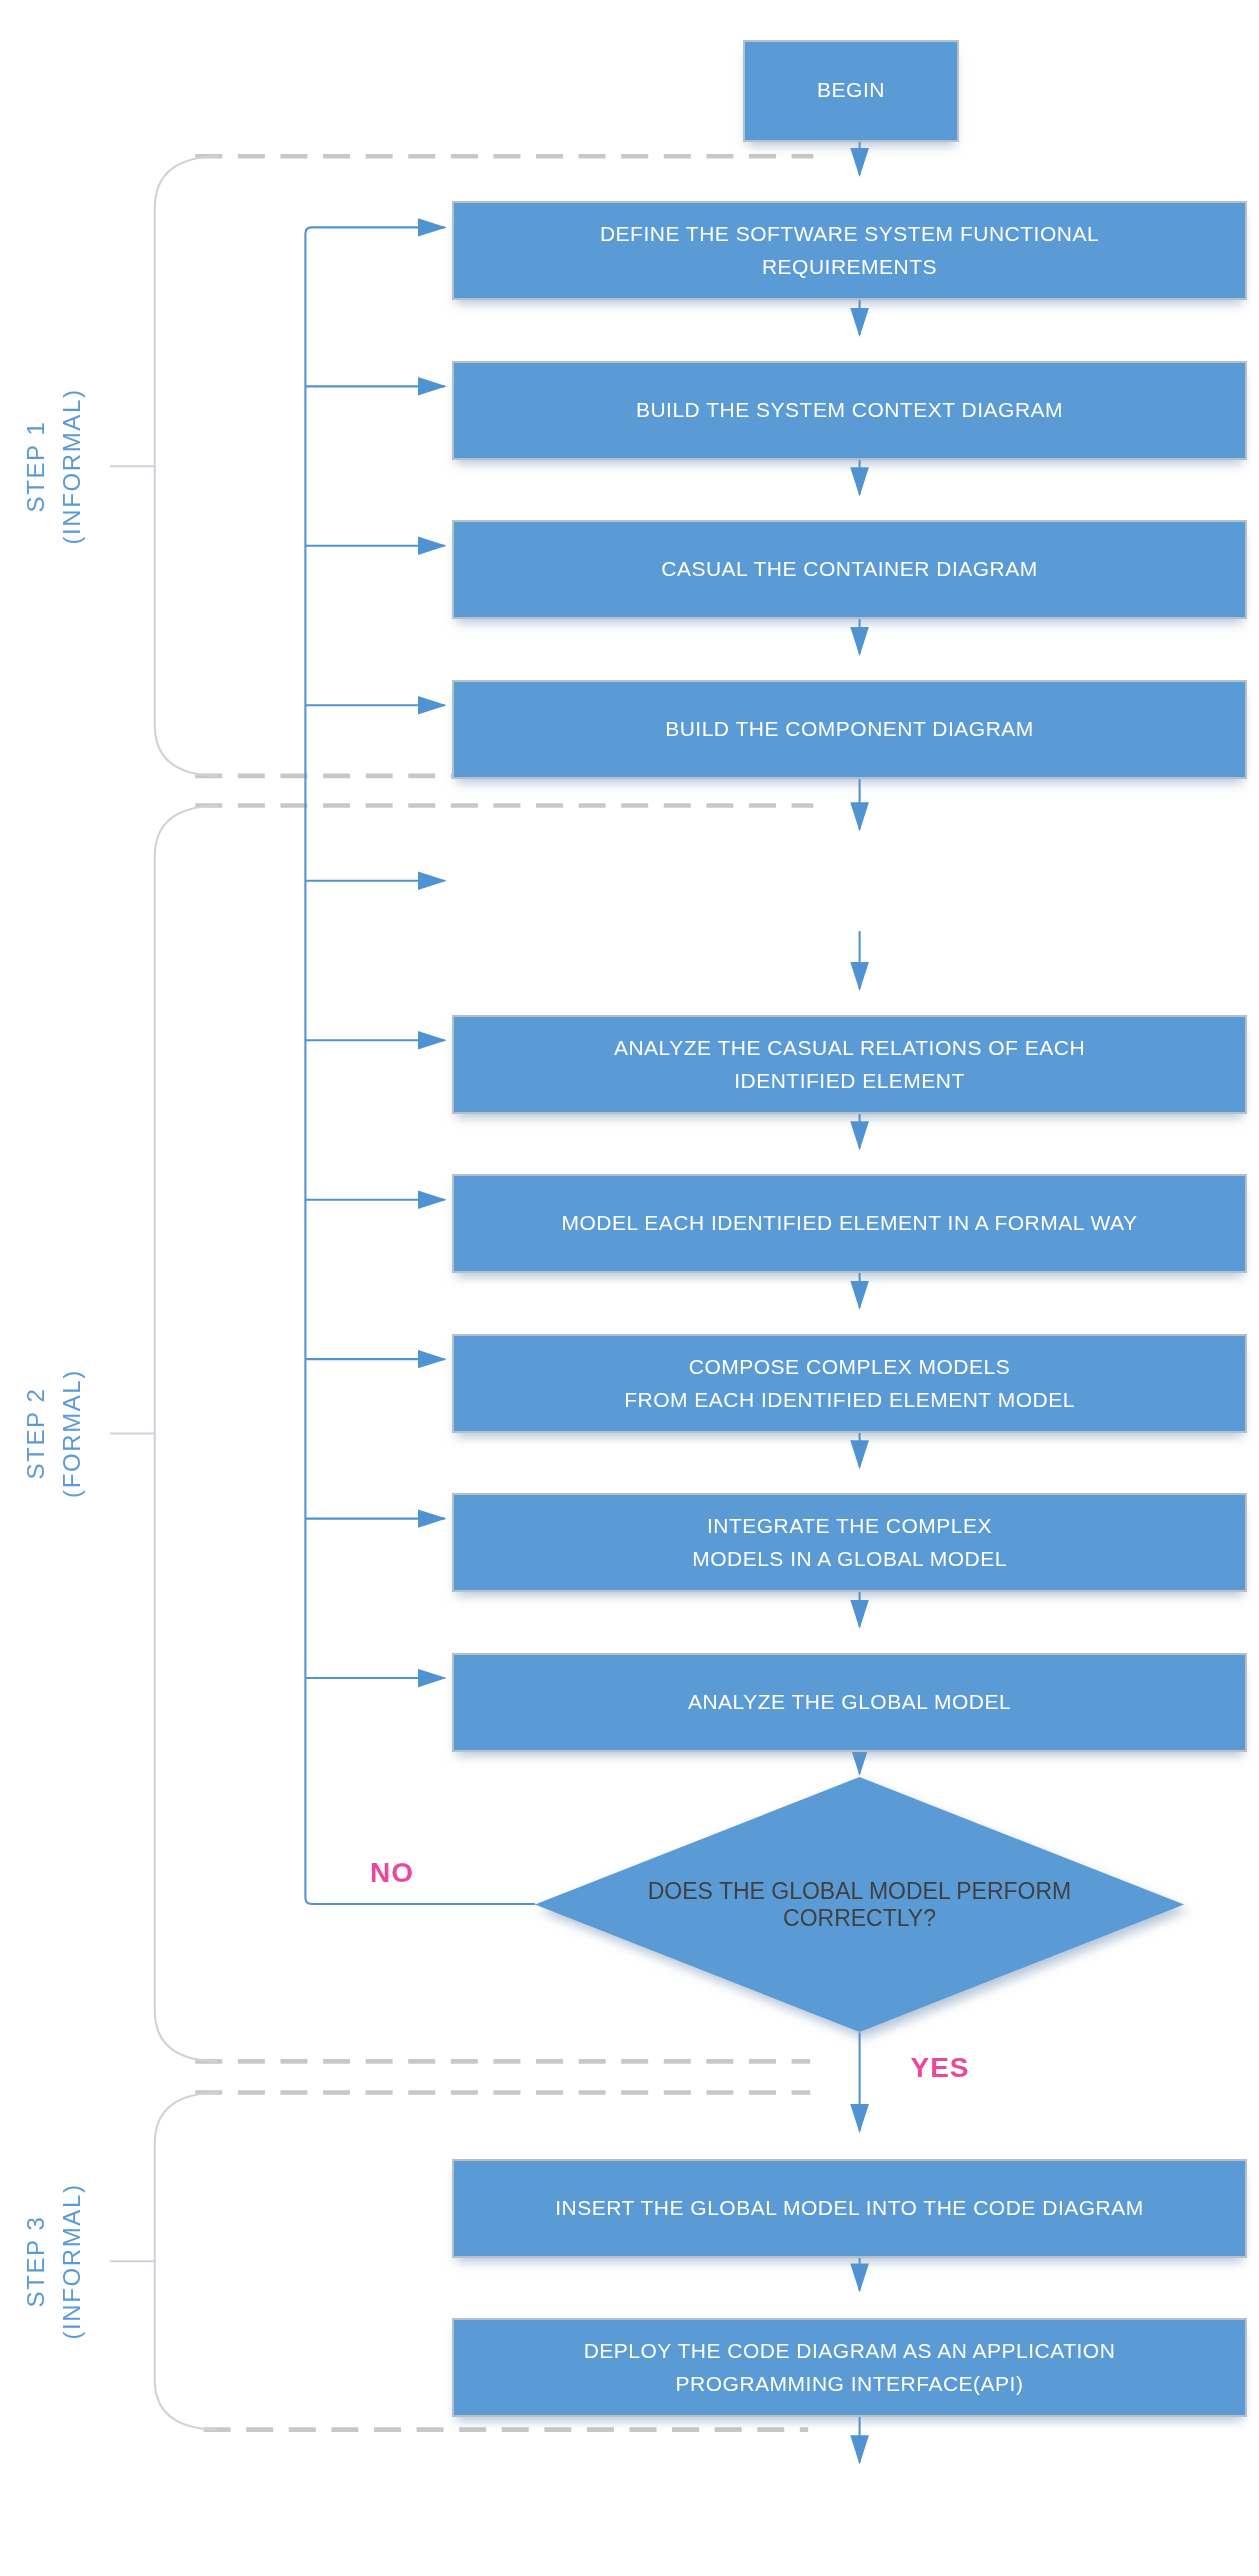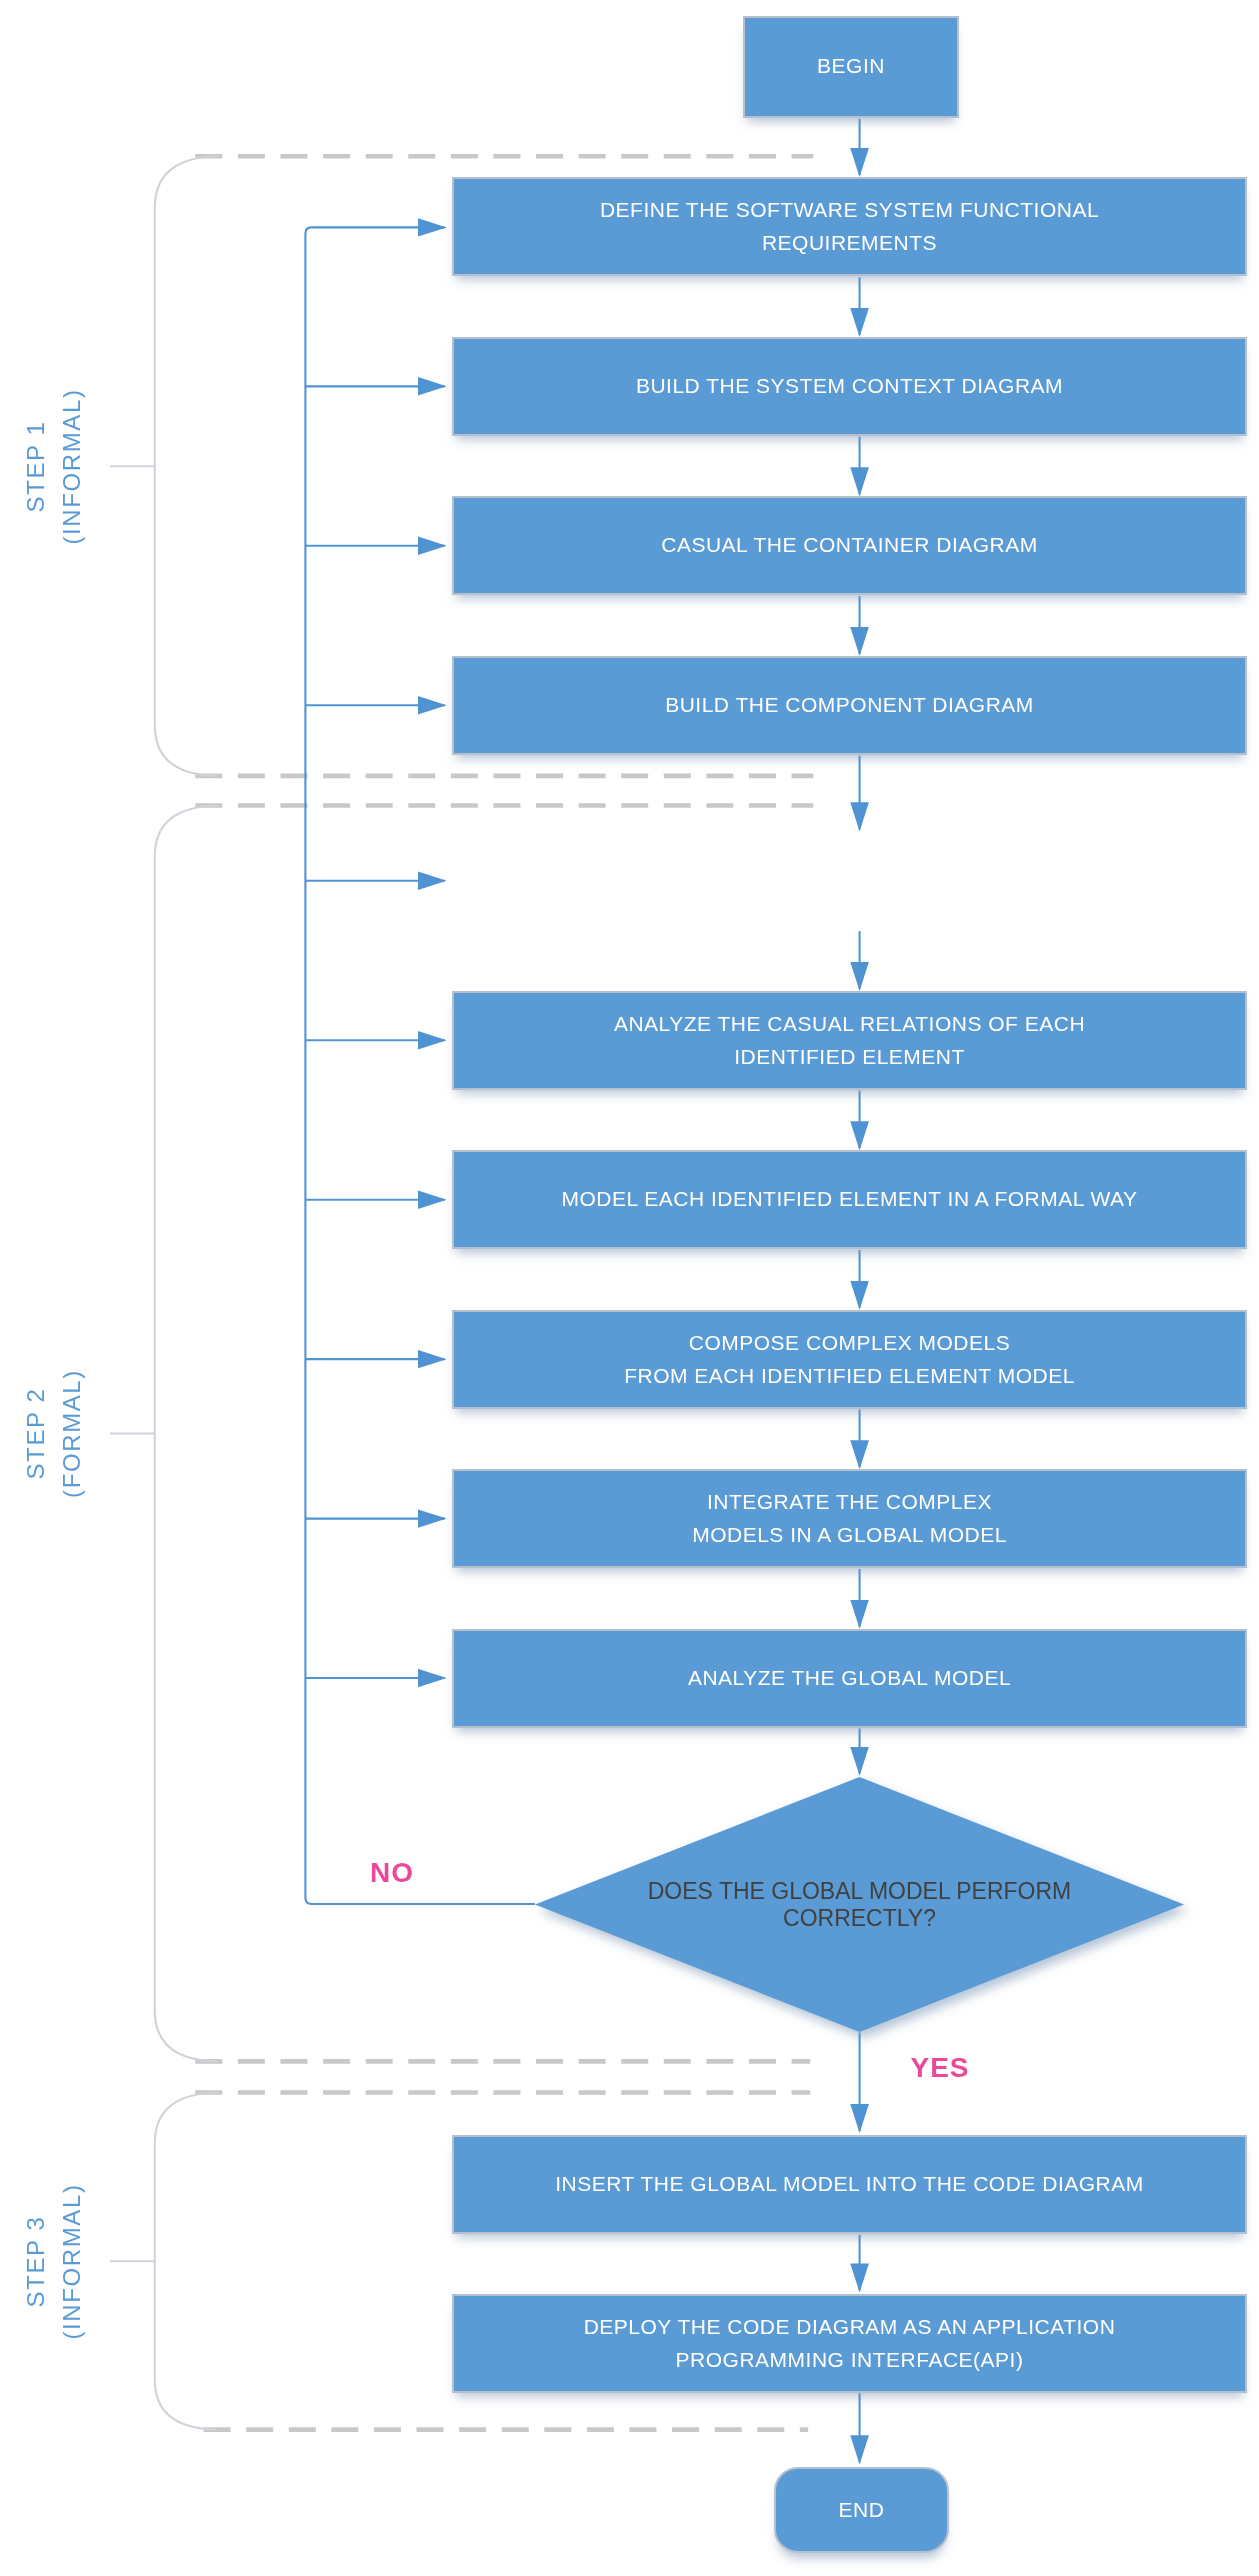--- a/index.html
+++ b/index.html
@@ -7,20 +7,21 @@
     position:relative;width:1259px;height:2576px;background:#ffffff;
     font-family:"Liberation Sans", sans-serif;overflow:hidden;
   }
   .layer{position:absolute;left:0;top:0;width:1259px;height:2576px;}
   
   .node{
     position:absolute;display:flex;align-items:center;justify-content:center;
     background:#5b9bd5;color:#ffffff;text-align:center;
     border:2.1px solid #b6c0cc;box-sizing:border-box;
     box-shadow:0 8.3px 10.4px -4.2px rgba(120,148,180,.55);
+    margin-top:24px;
   }
   .node .lbl{white-space:pre-line;line-height:1.55;letter-spacing:0.5px;}
   .process{left:452px;width:795px;height:99px;font-size:21px;}
   .terminal-begin{left:743px;top:15.6px;width:216px;height:102px;font-size:21px;letter-spacing:1.6px;}
   .terminal-end{left:774px;top:2467px;width:175px;height:86px;font-size:21px;letter-spacing:1.6px;border-radius:24px;}
   .diamond-wrap{
     position:absolute;left:535px;top:1777px;width:649px;height:255px;
     filter:drop-shadow(4.2px 6.2px 5.2px rgba(120,148,180,.55));
   }
   .diamond{
@@ -113,23 +114,20 @@
   <div class="step-label" style="top:430px">STEP 1
 (INFORMAL)</div>
   <div class="step-label" style="top:1397px">STEP 2
 (FORMAL)</div>
   <div class="step-label" style="top:2225px">STEP 3
 (INFORMAL)</div>
 
   <div class="node terminal-begin">
     <span class="lbl">BEGIN</span>
   </div>
-  <div class="node terminal-end">
-    <span class="lbl">END</span>
-  </div>
 
   <div class="node process" style="top:177px">
     <span class="lbl">DEFINE THE SOFTWARE SYSTEM FUNCTIONAL
 REQUIREMENTS</span>
   </div>
   <div class="node process" style="top:337px">
     <span class="lbl">BUILD THE SYSTEM CONTEXT DIAGRAM</span>
   </div>
   <div class="node process" style="top:496px">
     <span class="lbl">CASUAL THE CONTAINER DIAGRAM</span>

